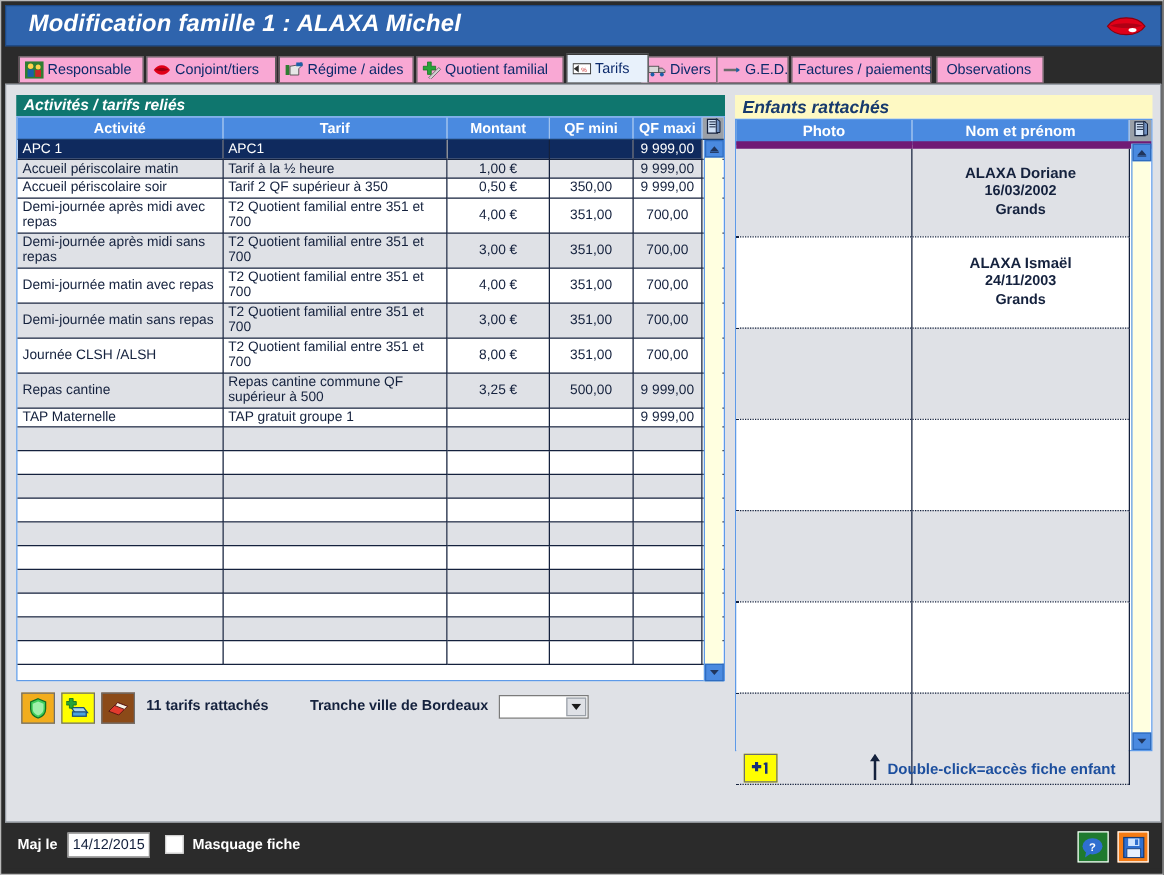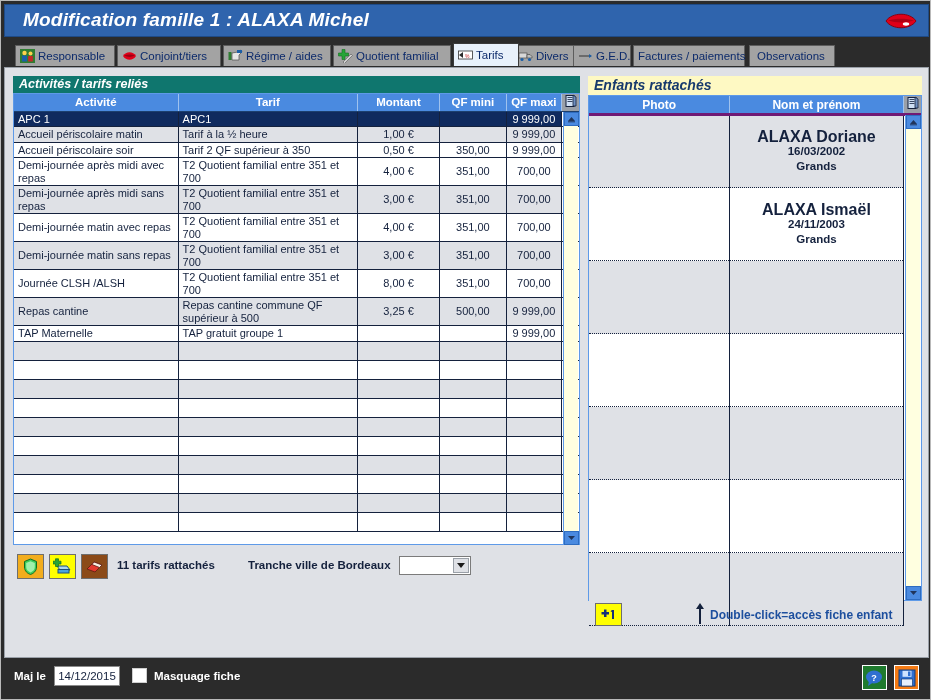--- a/index.html
+++ b/index.html
@@ -37,21 +37,21 @@
     display: flex; align-items: center; justify-content: center;
   }
 
   
   #tabstrip {
     position: absolute; left: 3px; top: 44px;
     width: 925px; height: 22px;
   }
   .tab {
     position: absolute; top: 0; height: 21px;
-    background: #a3a3a3;
+    background: #f9a8d4;
     border: 1px solid #5d5d5d;
     border-bottom: none;
     display: flex; align-items: center;
     padding: 0 6px 0 4px;
     font-size: 11.5px;
     color: #0c2a6b;
     white-space: nowrap;
     cursor: pointer;
   }
   .tab.active {
@@ -225,37 +225,37 @@
     table-layout: fixed;
     font-size: 12px;
     color: #14213d;
   }
   table.egrid th {
     background: #4a8ae0;
     color: #ffffff;
     font-size: 12px; font-weight: bold;
     height: 18px;
     border-right: 1px solid #9fc2ee;
-    border-bottom: 3px solid #701a75;
+    border-bottom: 6px solid #701a75;
     text-align: center; padding: 0;
   }
   table.egrid th.col-icon {
     background: #9aa0a8; border-right: none; width: 17px;
   }
   table.egrid td {
     height: 73px;
     border-right: 1px solid #14213d;
     border-bottom: 1px dotted #14213d;
     text-align: center;
     vertical-align: middle;
     padding: 0;
   }
   table.egrid td.photo-cell { border-right: 1px solid #14213d; }
   table.egrid tr.alt td { background: #dfe1e6; }
-  .child-name { font-weight: bold; font-size: 16px; line-height: 15px; }
+  .child-name { font-weight: bold; font-size: 12px; line-height: 15px; }
   .child-line { font-weight: bold; font-size: 11.5px; line-height: 15px; }
   #right-scroll {
     position: absolute; right: 1px; top: 19px;
     width: 15px; height: 485px;
     background: #ffffe0;
     border-left: 1px solid #5e9ae8;
   }
 
   
   #right-footer {

